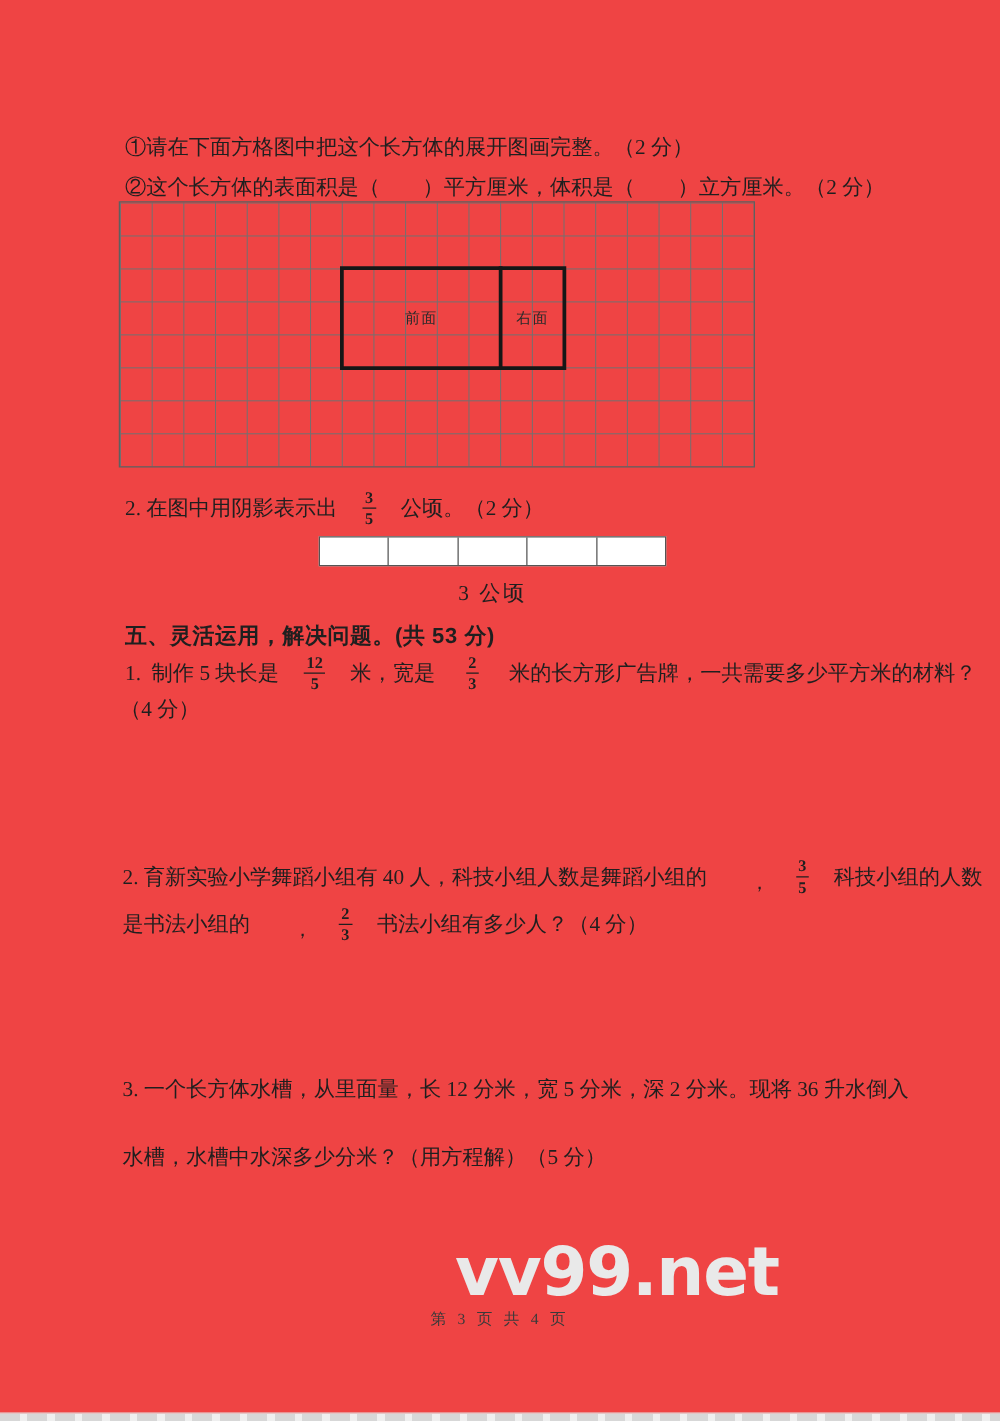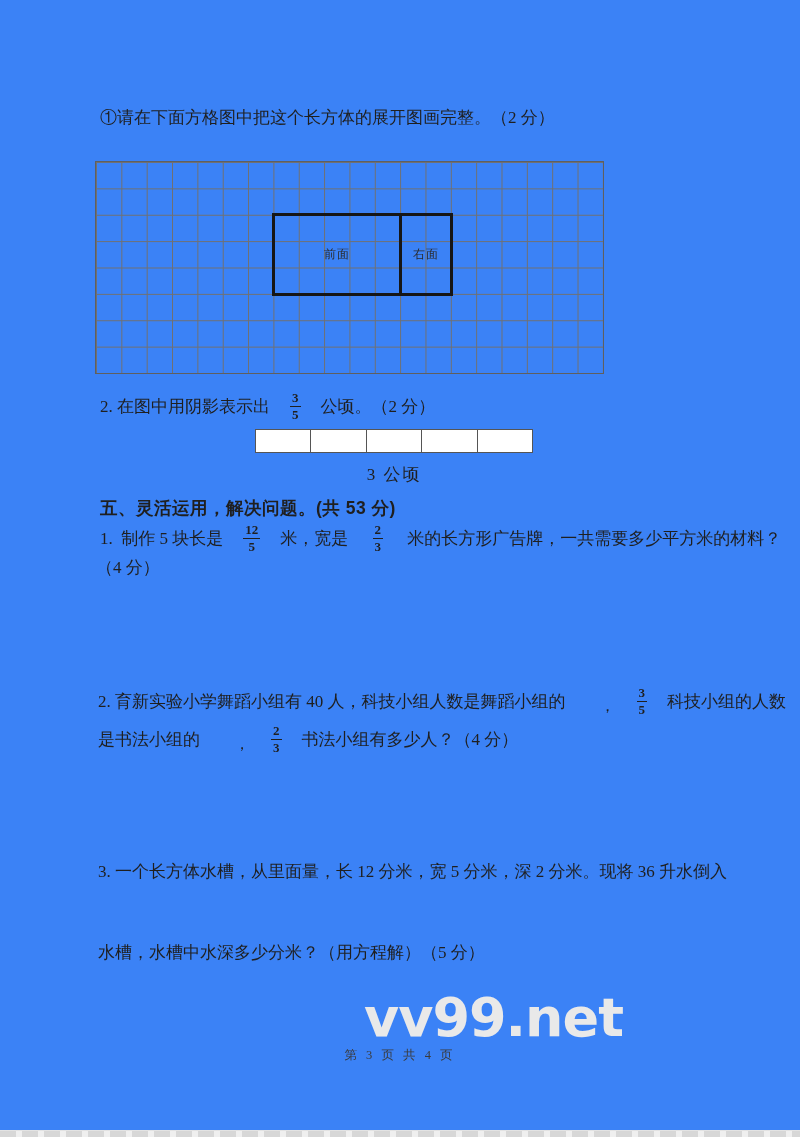--- a/index.html
+++ b/index.html
@@ -1,18 +1,18 @@
 <!DOCTYPE html>
 <html><head>
 <meta charset="utf-8">
 <style>
   * { margin:0; padding:0; box-sizing:border-box; }
   html,body { background:#ffffff; }
   .page {
-    position:relative; width:800px; height:1137px; background:#3b82f6;
+    position:relative; width:800px; height:1137px; background:#ef4444;
     font-family:"Liberation Serif","DejaVu Serif",serif;
     color:#1f1f1f; overflow:hidden;
   }
   .txt { position:absolute; font-size:17px; line-height:24px; white-space:pre; }
   .fracline { position:absolute; display:flex; align-items:center; white-space:pre; font-size:17px;gap:20px; }
   .frac { display:inline-flex; flex-direction:column; align-items:center; line-height:1; font-size:13px; font-weight:bold; }
   .frac .num { border-bottom:1.2px solid #1f1f1f; padding:0 2px 1.5px; }
   .frac .den { padding-top:1.5px; }
   .frac-comma { align-self:center; margin:10px 1px 0 14px; font-size:16px; }
 
@@ -52,20 +52,21 @@
   .page-edge { position:absolute; left:0; top:1130px; width:800px; height:7px;
     background:repeating-linear-gradient(90deg,#d7d7d7 0 16px,#efefef 16px 22px);
     border-top:1px solid #e3e3e3; }
 </style>
 </head>
 <body>
 
 <div class="page">
 
   <div class="txt" style="left:100px; top:106px;">①请在下面方格图中把这个长方体的展开图画完整。（2 分）</div>
+  <div class="txt" style="left:100px; top:138px;">②这个长方体的表面积是（　　）平方厘米，体积是（　　）立方厘米。（2 分）</div>
 
   <div class="grid" style="background-size: 25.35px 26.375px;">
     <div class="net-rect"></div>
     <div class="net-divider"></div>
     <div class="face-label face-front">前面</div>
     <div class="face-label face-right">右面</div>
   </div>
 
   <div class="fracline" style="left:100px; top:384px; height:44px;">
     <span>2. 在图中用阴影表示出</span>
@@ -115,20 +116,20 @@
     <span>是书法小组的</span>
     <span class="frac-comma">，</span>
     <span class="frac">
       <span class="num">2</span>
       <span class="den">3</span>
     </span>
     <span>书法小组有多少人？（4 分）</span>
   </div>
 
   <div class="txt" style="left:98px; top:860px;">3. 一个长方体水槽，从里面量，长 12 分米，宽 5 分米，深 2 分米。现将 36 升水倒入</div>
-  <div class="txt" style="left:98px; top:941px;">水槽，水槽中水深多少分米？（用方程解）（5 分）</div>
+  <div class="txt" style="left:98px; top:914px;">水槽，水槽中水深多少分米？（用方程解）（5 分）</div>
 
   <div class="watermark">vv99.net</div>
 
   <div class="footer">第 3 页 共 4 页</div>
 
   <div class="page-edge"></div>
 </div>
 
 </body></html>

